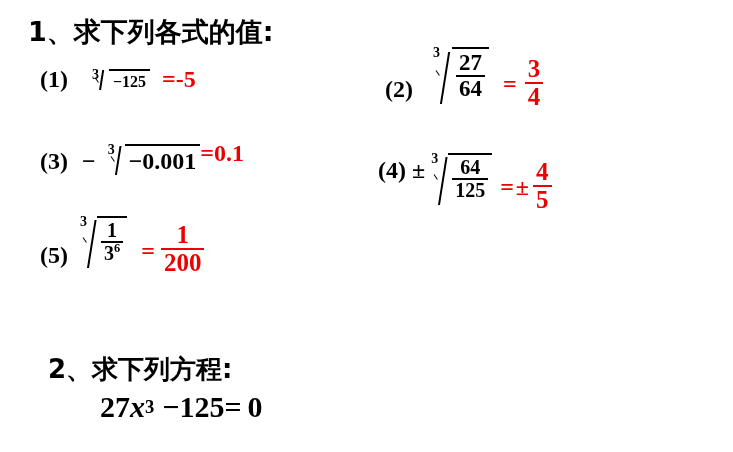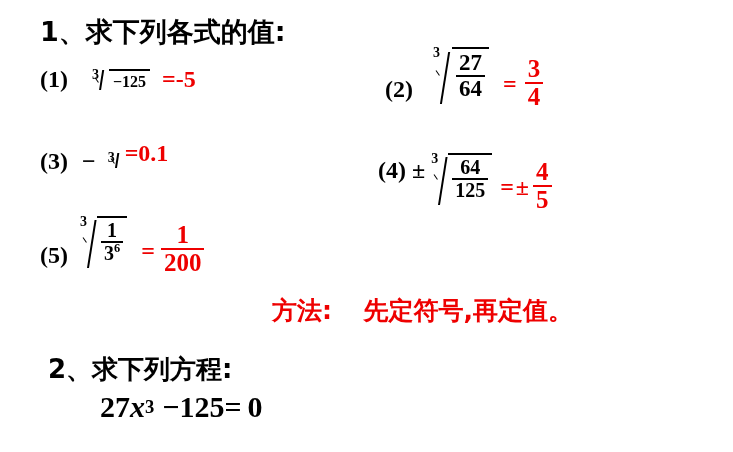--- a/index.html
+++ b/index.html
@@ -26,21 +26,20 @@
     font-family: "DejaVu Sans", sans-serif;
     font-weight: bold;
   }
   .red { color: #ee0000; }
 
   
   #title-1 {
     left: 28px; top: 14px;
     font-size: 27px;
     letter-spacing: 0px;
-    margin-left: 12px;
   }
   #title-2 {
     left: 48px; top: 352px;
     font-size: 26px;
   }
   #method-line {
     left: 272px; top: 294px;
     font-size: 25px;
     white-space: nowrap;
   }
@@ -173,20 +172,21 @@
   </div>
 
   <div class="abs eqrow" id="expr-3">
     <span class="item-label mathbold" style="align-self:flex-end;margin-bottom:4px">(3)</span>
     <span style="display:inline-block;width:14px"></span>
     <span class="mathbold" style="font-size:24px;align-self:flex-end;margin-bottom:4px">−</span>
     <span style="display:inline-block;width:6px"></span>
     <span class="radical">
       <span class="rad-index">3</span>
       <span class="rad-hook"></span>
+      <span class="rad-body" style="font-size:24px">−0.001</span>
     </span>
     <span class="red mathbold" style="font-size:24px;align-self:flex-end;margin-bottom:12px">=0.1</span>
   </div>
 
   <div class="abs eqrow" id="expr-4">
     <span class="item-label mathbold" style="align-self:flex-start;margin-top:12px">(4)</span>
     <span style="display:inline-block;width:6px"></span>
     <span class="mathbold" style="font-size:24px;align-self:flex-start;margin-top:12px">±</span>
     <span class="radical" style="font-size:21px">
       <span class="rad-index">3</span>
@@ -219,25 +219,20 @@
         </span>
       </span>
     </span>
     <span class="red mathbold" style="font-size:24px;margin:18px 6px 0 14px">=</span>
     <span class="frac red" style="font-size:25px;margin-top:14px">
       <span class="num">1</span>
       <span class="den">200</span>
     </span>
   </div>
 
-  <div class="abs cjk red" id="method-line">
-    <span>方法:</span>
-    <span style="display:inline-block;width:14px"></span>
-    <span>先定符号,再定值。</span>
-  </div>
 
   <div class="abs cjk" id="title-2">2、求下列方程:</div>
 
   <div class="abs eqrow mathbold" id="eq-2" style="font-size:30px">
     <span>27</span>
     <span style="font-style:italic">x</span>
     <span class="sup">3</span>
     <span style="display:inline-block;width:8px"></span>
     <span>−</span>
     <span>125</span>

